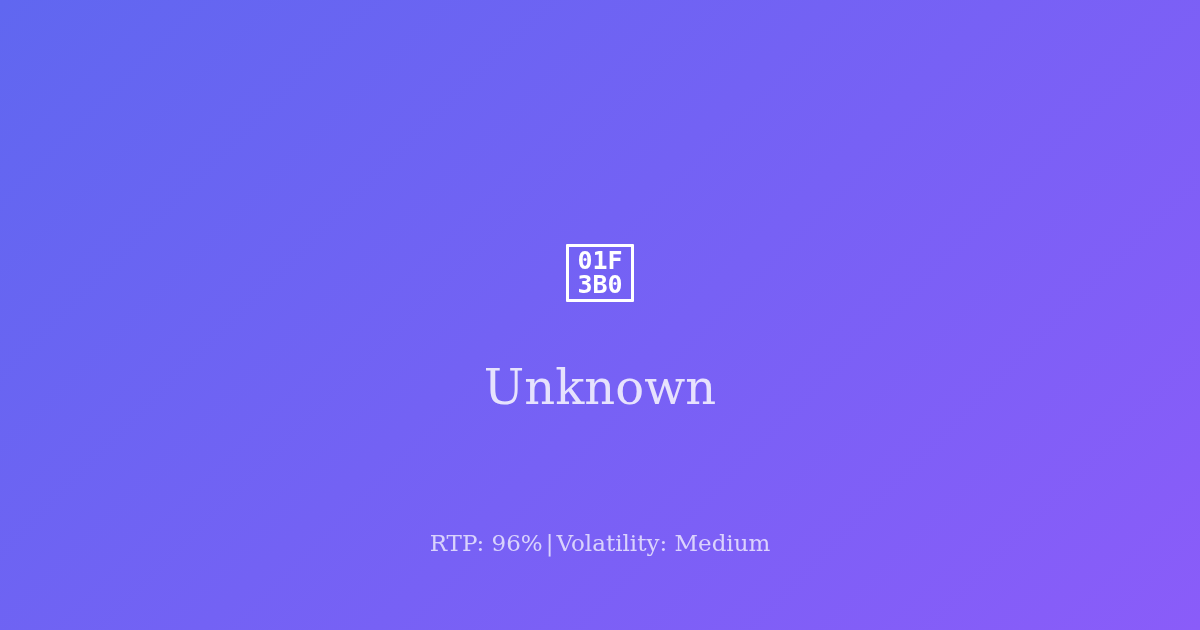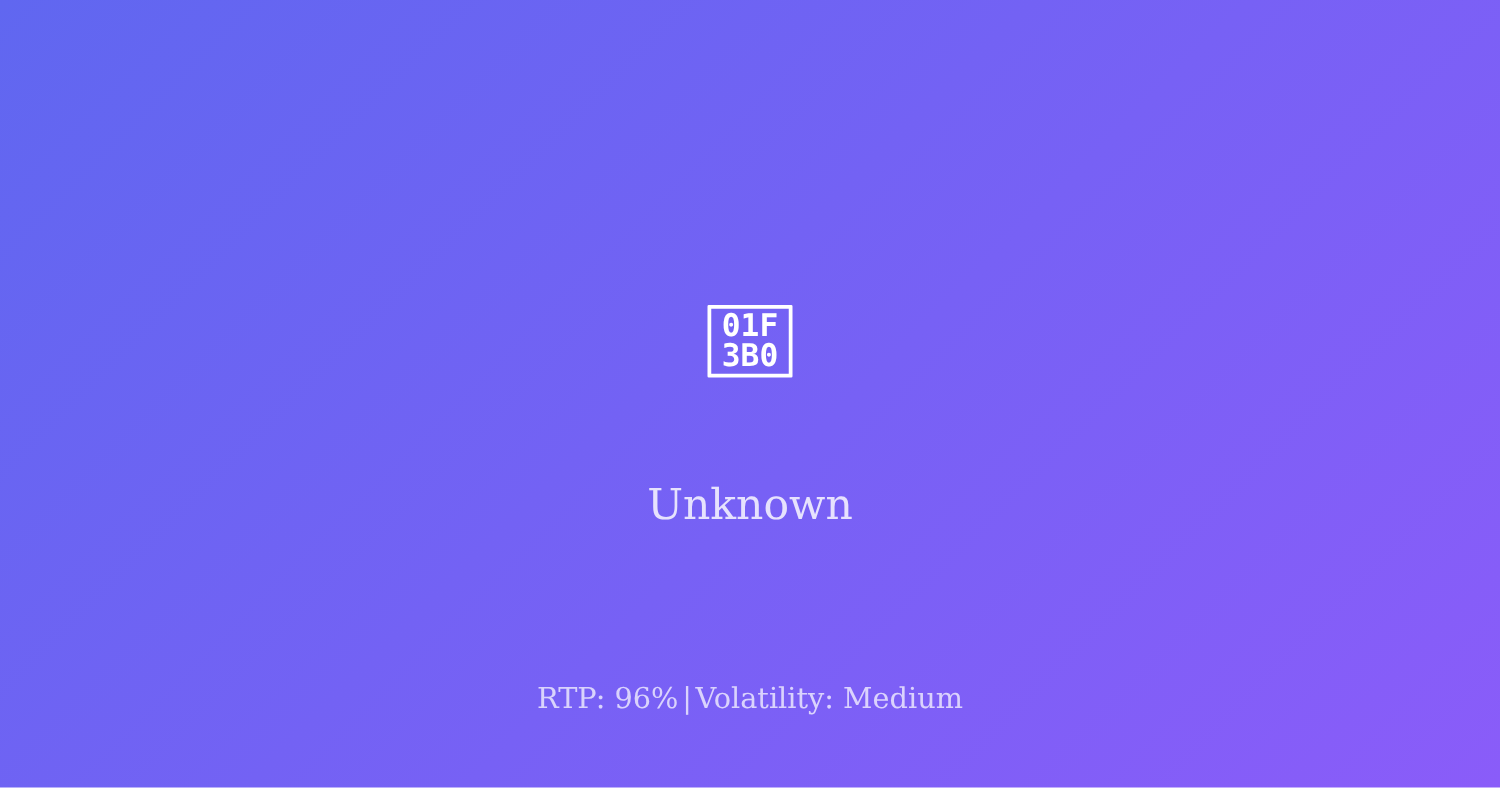--- a/index.html
+++ b/index.html
@@ -76,41 +76,41 @@
   }
 
   
   .provider {
     position: absolute;
     left: 0;
     right: 0;
     top: 362px;
     text-align: center;
     font-family: "DejaVu Serif", "Liberation Serif", serif;
-    font-size: 34px;
+    font-size: 48px;
     font-weight: 400;
     line-height: 50px;
     color: rgba(255, 255, 255, 0.82);
-    margin: 17px;
+    margin: 0;
     white-space: nowrap;
   }
 
   
   .stats {
     position: absolute;
     left: 0;
     right: 0;
     top: 527px;
     text-align: center;
     font-family: "DejaVu Serif", "Liberation Serif", serif;
     font-size: 23px;
     font-weight: 400;
     line-height: 32px;
     color: rgba(255, 255, 255, 0.72);
-    margin: 16px;
+    margin: 0;
     white-space: nowrap;
   }
 
   .stats .stat-sep {
     padding: 0 3px;
   }
 </style>
 </head>
 <body>
 

